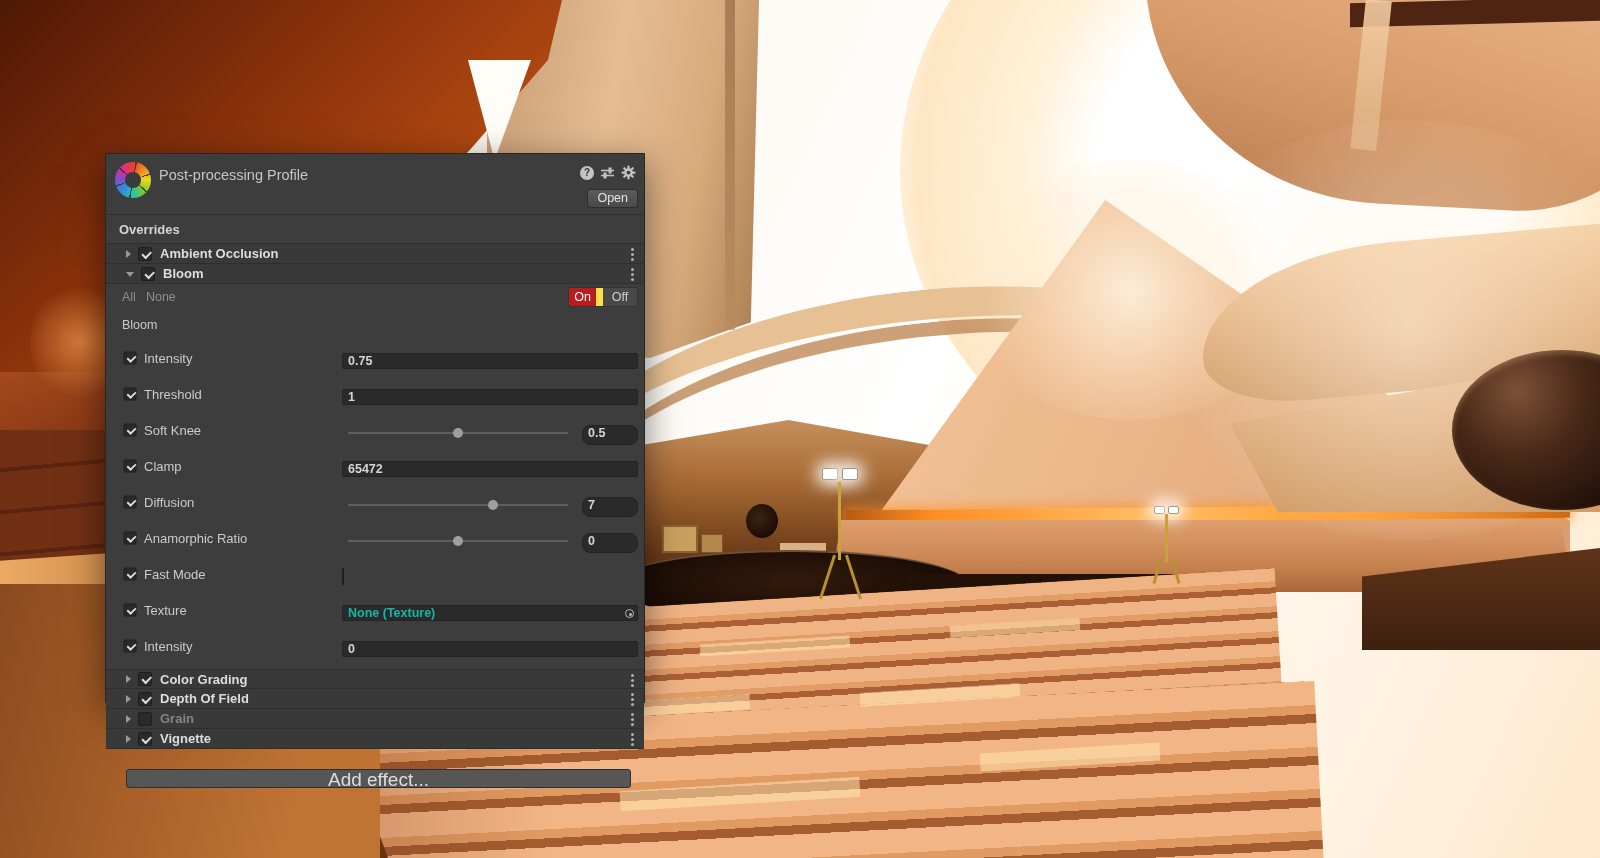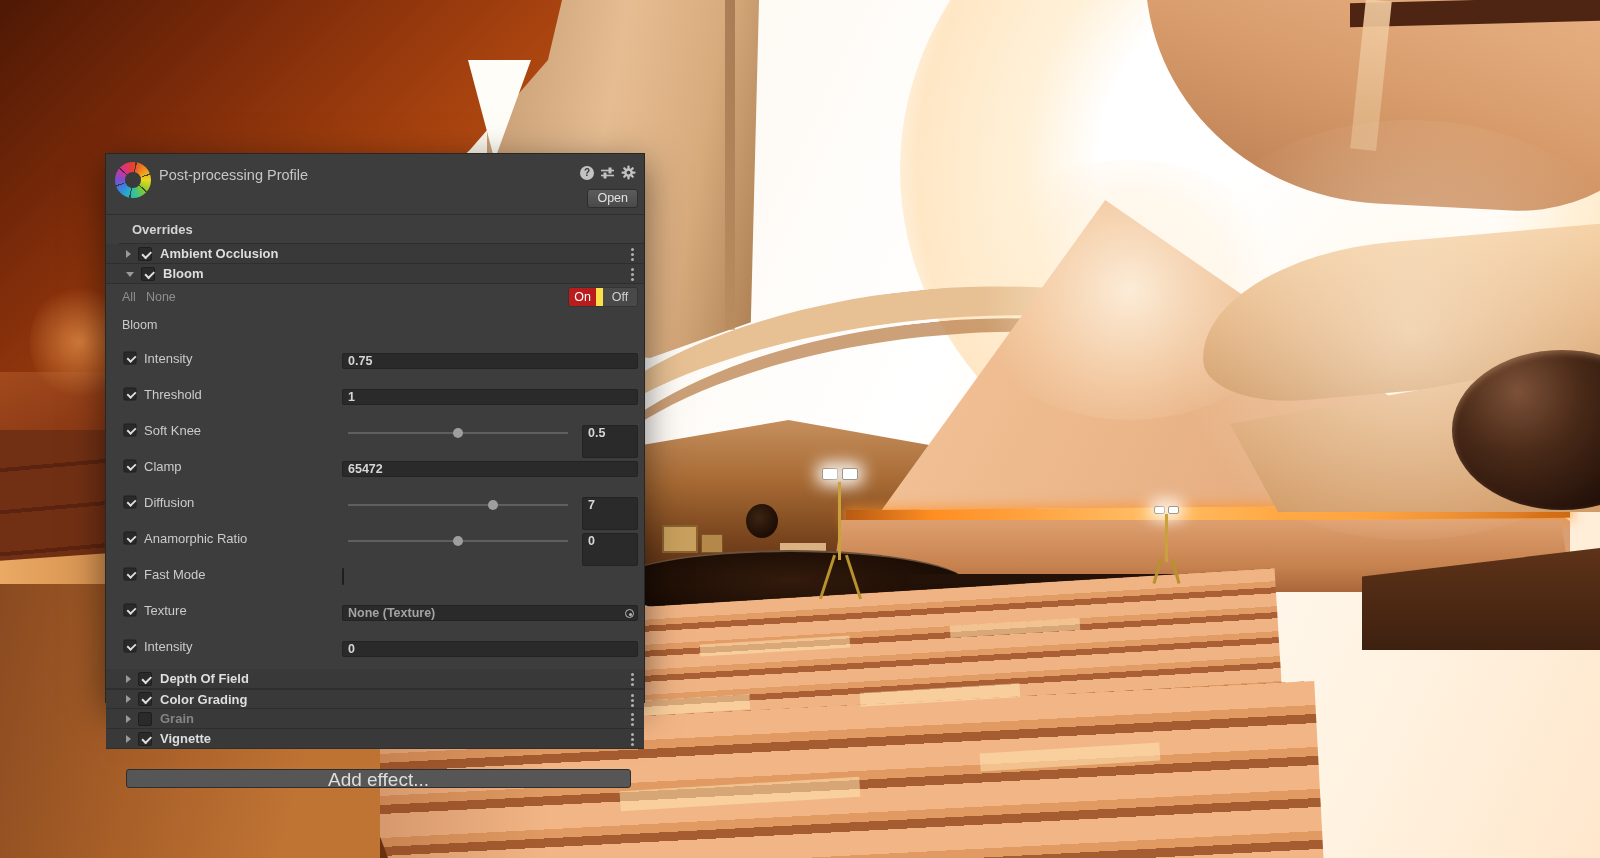--- a/index.html
+++ b/index.html
@@ -111,21 +111,21 @@
   .aperture::before{content:"";position:absolute;inset:0;border-radius:50%;
        background:repeating-conic-gradient(from 8deg,rgba(45,45,45,.85) 0 5deg,rgba(45,45,45,0) 5deg 60deg);}
   .aperture::after{content:"";position:absolute;left:28%;top:28%;width:44%;height:44%;border-radius:50%;background:#3a3a3a;}
   .p-title{position:absolute;left:53px;top:13px;font-size:14.5px;color:#c6c6c6;}
   .hdr-icons{position:absolute;right:8px;top:11px;display:flex;gap:6px;align-items:center;}
   .help-ic{width:14px;height:14px;border-radius:50%;background:#c3c3c3;color:#363636;font-size:10px;font-weight:bold;
        text-align:center;line-height:14px;}
   .open-btn{position:absolute;right:6px;top:35px;height:19px;padding:0 9px;background:linear-gradient(#5c5c5c,#494949);
        border:1px solid #2e2e2e;border-radius:3px;color:#e2e2e2;font-size:12.5px;line-height:17px;}
   .sep{height:1px;background:#2e2e2e;}
-  .ov-row{height:29px;line-height:29px;padding-left:13px;font-weight:bold;color:#d4d4d4;border-bottom:1px solid #2e2e2e;margin-left:13px;}
+  .ov-row{height:29px;line-height:29px;padding-left:13px;font-weight:bold;color:#d4d4d4;border-bottom:1px solid #2e2e2e;}
   .fx-row{position:relative;height:20px;background:#393939;border-bottom:1px solid #2e2e2e;display:flex;align-items:center;padding-left:20px;}
   .tri{width:0;height:0;border-top:4px solid transparent;border-bottom:4px solid transparent;border-left:5px solid #999;margin-right:7px;}
   .fx-row.open .tri{border-left:4px solid transparent;border-right:4px solid transparent;border-top:5px solid #999;border-bottom:none;margin-top:2px;}
   .cb{position:relative;width:14px;height:14px;background:#2a2a2a;border:1px solid #1e1e1e;border-radius:2px;flex:none;}
   .cb.checked::after{content:"";position:absolute;left:2.5px;top:3px;width:7px;height:3.5px;
        border-left:2px solid #e0e0e0;border-bottom:2px solid #e0e0e0;transform:rotate(-45deg);}
   .fx-label{margin-left:8px;font-weight:bold;color:#dedede;}
   .fx-row.dim .fx-label{color:#848484;}
   .kebab{position:absolute;right:10px;top:4px;width:3px;height:3px;border-radius:50%;background:#b0b0b0;
        box-shadow:0 5px 0 #b0b0b0,0 10px 0 #b0b0b0;}
@@ -136,27 +136,27 @@
   .group-label{height:26px;padding:9px 0 0 16px;color:#c9c9c9;font-size:12.5px;}
   .prow{position:relative;height:20px;display:flex;padding-left:17px;margin-top:16px;}
   .prow .cb{transform:scale(.93);}
   .plabel{margin-left:7px;color:#cbcbcb;}
   .pfield{position:absolute;left:236px;right:6px;top:2px;height:16px;font-weight:bold;}
   .tfield{height:16px;background:#2a2a2a;border:1px solid #232323;border-radius:2px;color:#d6d6d6;
        font-size:12.5px;line-height:14px;padding-left:5px;}
   .slider-wrap{position:absolute;left:0;right:64px;top:0;height:16px;}
   .track{position:absolute;left:6px;right:6px;top:7px;height:2px;background:#5f5f5f;}
   .handle{position:absolute;top:-4px;width:10px;height:10px;border-radius:50%;background:#9e9e9e;}
-  .numbox{position:absolute;right:0;top:0;width:56px;height:33px;background:#2a2a2a;border:1px solid #232323;
-       border-radius:2px;color:#d6d6d6;font-size:12.5px;line-height:14px;padding-left:5px;}
+  .numbox{position:absolute;right:0;top:0;width:56px;height:20px;background:#2a2a2a;border:1px solid #232323;
+       border-radius:8px;color:#d6d6d6;font-size:12.5px;line-height:14px;padding-left:5px;}
   .swatch{position:absolute;left:0;right:24px;top:0;height:16px;border:1px solid #232323;text-align:center;}
   .swatch span{font-size:10px;color:#8f8f8f;line-height:15px;letter-spacing:1px;}
   .dropper{position:absolute;right:0;top:0;width:18px;height:16px;}
   .obj-field{position:absolute;left:0;right:0;top:0;height:16px;background:#2a2a2a;border:1px solid #232323;border-radius:2px;
-       color:#a3a3a3;font-size:12.5px;line-height:14px;padding-left:5px;}
+       color:#14b8a6;font-size:12.5px;line-height:14px;padding-left:5px;}
   .obj-picker{position:absolute;right:3px;top:3px;width:9px;height:9px;border:1.5px solid #b9b9b9;border-radius:50%;}
   .obj-picker::after{content:"";position:absolute;left:2.5px;top:2.5px;width:3px;height:3px;border-radius:50%;background:#b9b9b9;}
   .spacer10{height:10px;} .spacer20{height:20px;}
   .add-btn{display:block;height:19px;margin:0 13px 0 20px;width:calc(100% - 33px);background:#565656;
        border:1px solid #2e2e2e;border-radius:3px;color:#dedede;font-size:19px;line-height:17px;text-align:center;}
 </style>
 </head>
 <body>
 
 <div class="stage">
@@ -358,30 +358,30 @@
     <div class="prow">
       <span class="cb checked"></span>
       <span class="plabel">Intensity</span>
       <div class="pfield">
           <div class="tfield">0</div>
         </div>
     </div>
 
     <div class="spacer10"></div>
 
+    <div class="fx-row" style="border-top:1px solid #2e2e2e;">
+      <span class="tri"></span>
+      <span class="cb checked"></span>
+      <span class="fx-label">Color Grading</span>
+      <span class="kebab"></span>
+    </div>
     <div class="fx-row">
       <span class="tri"></span>
       <span class="cb checked"></span>
       <span class="fx-label">Depth Of Field</span>
-      <span class="kebab"></span>
-    </div>
-    <div class="fx-row" style="border-top:1px solid #2e2e2e;">
-      <span class="tri"></span>
-      <span class="cb checked"></span>
-      <span class="fx-label">Color Grading</span>
       <span class="kebab"></span>
     </div>
     <div class="fx-row dim">
       <span class="tri"></span>
       <span class="cb"></span>
       <span class="fx-label">Grain</span>
       <span class="kebab"></span>
     </div>
     <div class="fx-row">
       <span class="tri"></span>

